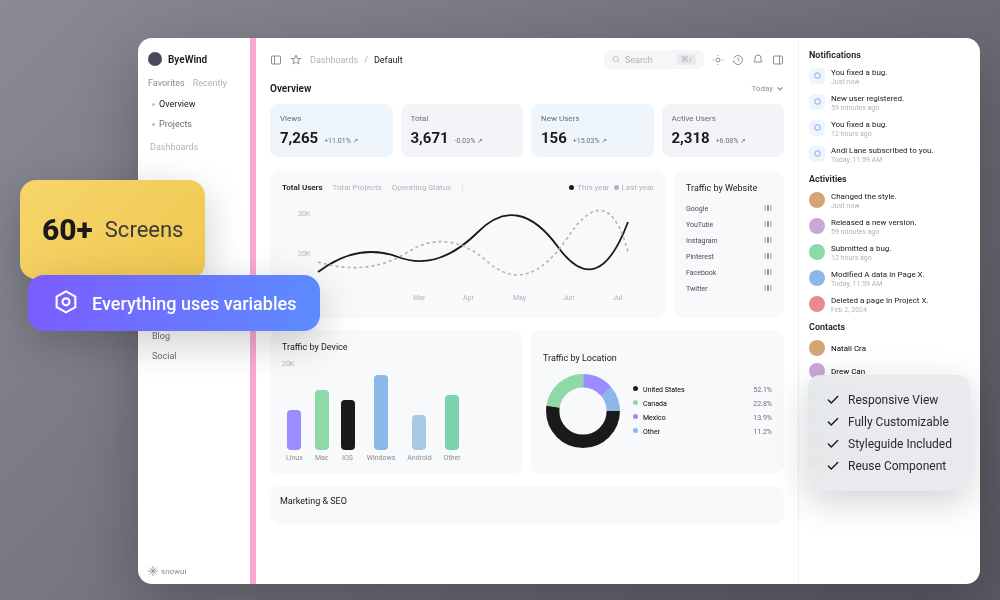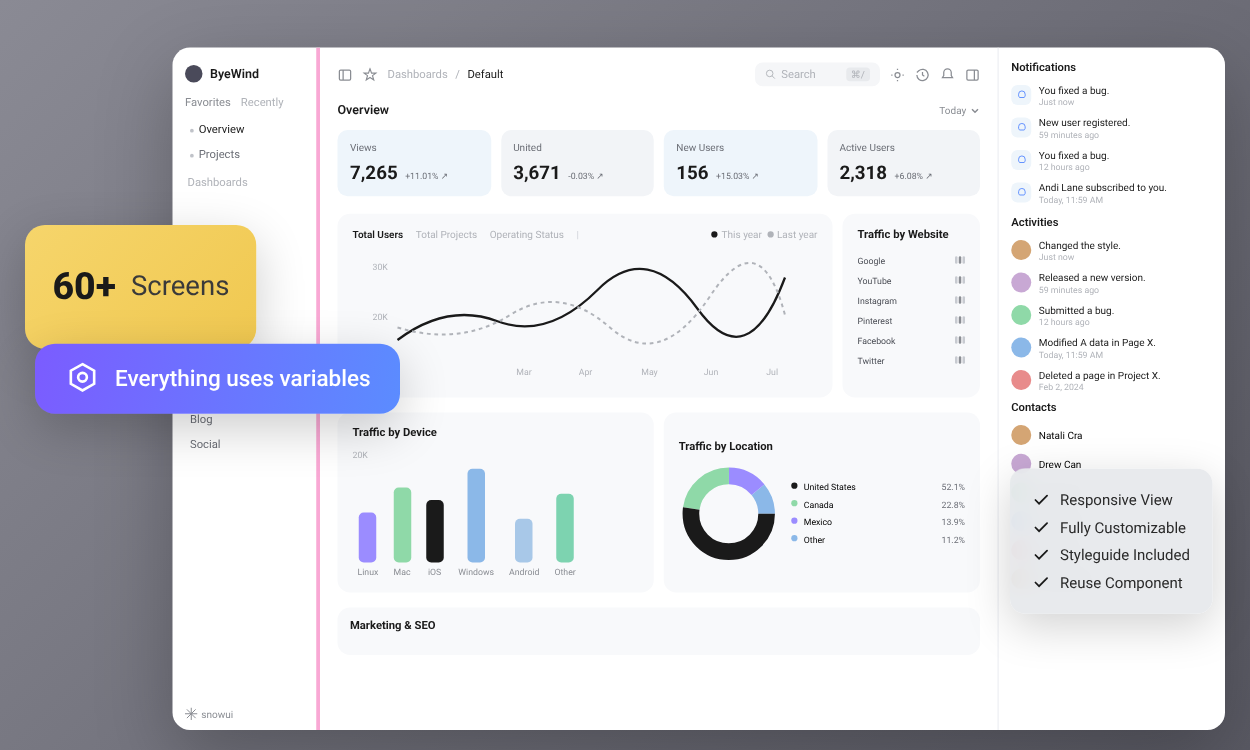--- a/index.html
+++ b/index.html
@@ -1,18 +1,18 @@
 <!DOCTYPE html>
 <html><head>
 <meta charset="utf-8">
 <style>
 *{box-sizing:border-box;margin:0;padding:0;font-family:-apple-system,BlinkMacSystemFont,"Segoe UI",Roboto,sans-serif}
 body{background:linear-gradient(135deg,#8a8a94 0%,#5a5a64 100%);width:1000px;height:600px;overflow:hidden;position:relative}
 .app{position:absolute;left:138px;top:38px;width:842px;height:546px;background:#fff;border-radius:14px;display:flex;box-shadow:0 20px 60px rgba(0,0,0,.25);overflow:hidden}
-.sidebar{width:118px;padding:14px 10px;border-right:3px solid #f9a8d4;flex-shrink:0}
+.sidebar{width:118px;padding:14px 10px;border-right:6px solid #f9a8d4;flex-shrink:0}
 .brand{display:flex;align-items:center;gap:6px;font-size:10px;font-weight:600;color:#1a1a1a;margin-bottom:12px}
 .avatar-dot{width:14px;height:14px;border-radius:50%;background:#4a4a5a}
 .sb-tabs{display:flex;gap:8px;font-size:9px;margin-bottom:6px}
 .sb-tab{color:#b0b3b9}
 .sb-tab.active{color:#8a8d93}
 .sb-item{font-size:9px;color:#6b6e76;padding:5px 4px;display:flex;align-items:center;gap:4px}
 .sb-item.sel{color:#1a1a1a}
 .sb-bullet{width:3px;height:3px;border-radius:50%;background:#c0c3c9}
 .sb-section{font-size:9px;color:#b0b3b9;margin:8px 0 4px 2px}
 .main{flex:1;padding:12px 14px;overflow:hidden}
@@ -27,21 +27,21 @@
 .ov-title{font-size:10px;font-weight:600;color:#1a1a1a}
 .today{font-size:8px;color:#8a8d93;display:flex;align-items:center;gap:3px}
 .kpis{display:flex;gap:8px;margin-bottom:14px}
 .kpi{flex:1;background:#eef5fb;border-radius:8px;padding:10px 10px}
 .kpi:nth-child(2),.kpi:nth-child(4){background:#f2f4f7}
 .kpi-label{font-size:8px;color:#6b6e76;margin-bottom:6px}
 .kpi-val{font-size:15px;font-weight:700;color:#1a1a1a;display:flex;align-items:baseline;gap:6px}
 .kpi-delta{font-size:7px;font-weight:400;color:#6b6e76}
 .row{display:flex;gap:8px;margin-bottom:12px}
 .card{background:#f8f9fb;border-radius:10px;padding:12px}
-.card-h{font-size:9px;font-weight:700;color:#1a1a1a;margin-bottom:8px}
+.card-h{font-size:9px;font-weight:400;color:#1a1a1a;margin-bottom:8px}
 .chart-card{flex:1;position:relative}
 .chart-tabs{display:flex;gap:10px;font-size:8px;align-items:center;margin-bottom:10px}
 .ct{color:#b0b3b9}
 .ct.active{color:#1a1a1a;font-weight:600}
 .ct-sep{color:#d0d3d9}
 .ct-leg{display:flex;gap:4px;margin-left:auto}
 .leg-dot{width:5px;height:5px;border-radius:50%;display:inline-block;margin-right:3px}
 .axis-label{font-size:7px;fill:#b0b3b9}
 .traffic-card{width:110px}
 .traf-row{display:flex;justify-content:space-between;font-size:7px;color:#4a4d55;padding:4px 0}
@@ -184,21 +184,21 @@
 
     <div class="kpis">
       <div class="kpi">
           <div class="kpi-label">Views</div>
           <div class="kpi-val">
             <span>7,265</span>
             <span class="kpi-delta"><span>+11.01%</span> ↗</span>
           </div>
         </div>
       <div class="kpi">
-          <div class="kpi-label">United</div>
+          <div class="kpi-label">Total</div>
           <div class="kpi-val">
             <span>3,671</span>
             <span class="kpi-delta"><span>-0.03%</span> ↗</span>
           </div>
         </div>
       <div class="kpi">
           <div class="kpi-label">New Users</div>
           <div class="kpi-val">
             <span>156</span>
             <span class="kpi-delta"><span>+15.03%</span> ↗</span>

